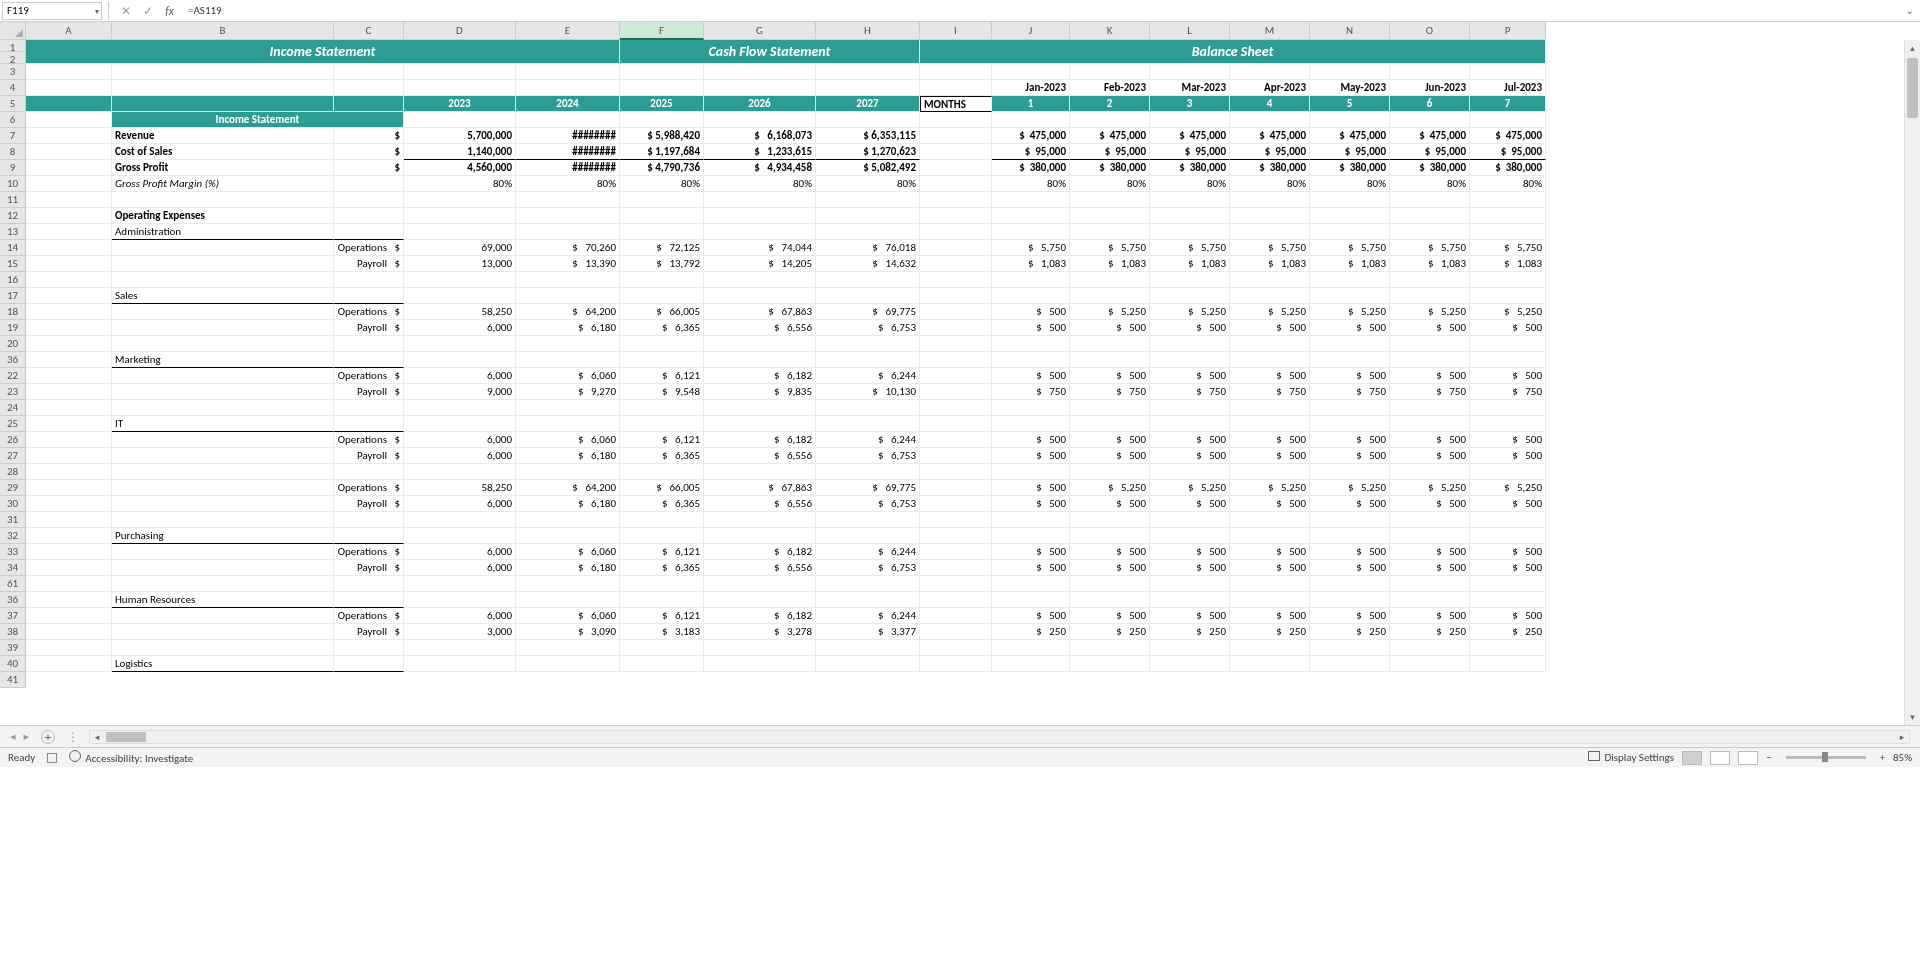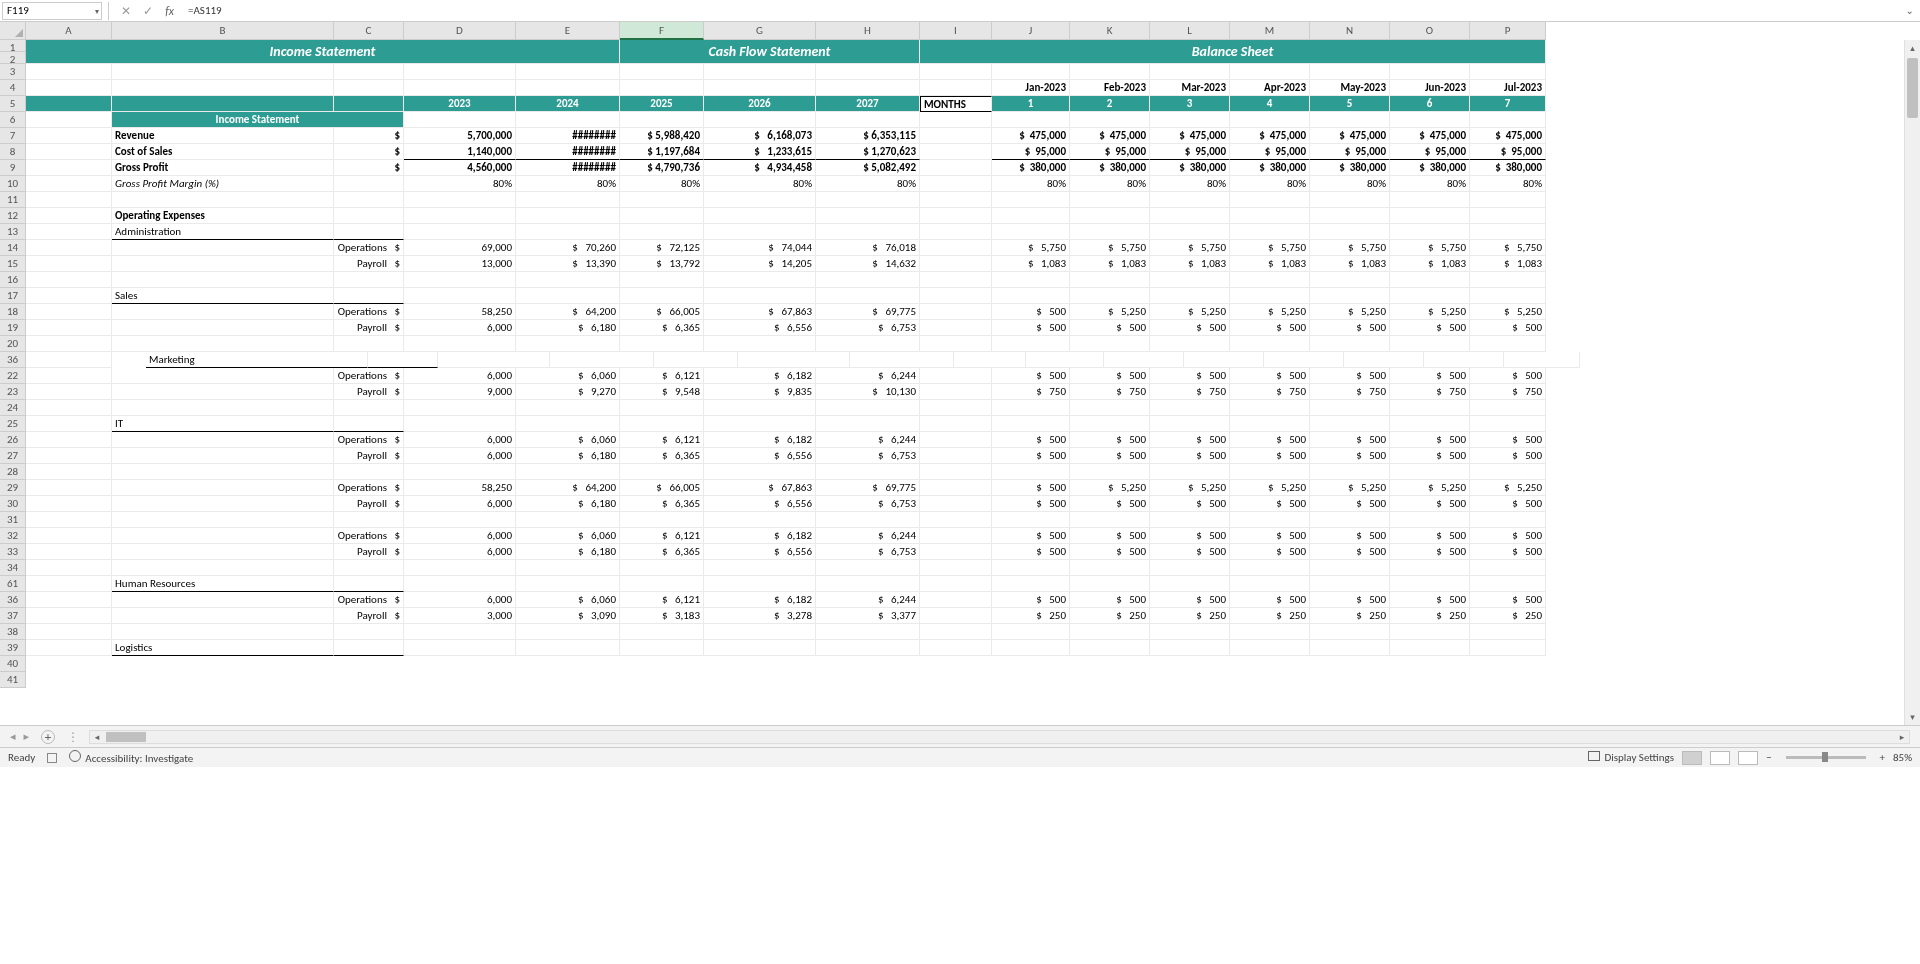--- a/index.html
+++ b/index.html
@@ -462,21 +462,21 @@
         <div class="cell" style="width: 78px;"></div>
         <div class="cell" style="width: 80px;"></div>
         <div class="cell" style="width: 80px;"></div>
         <div class="cell" style="width: 80px;"></div>
         <div class="cell" style="width: 80px;"></div>
         <div class="cell" style="width: 80px;"></div>
         <div class="cell" style="width: 76px;"></div>
       </div>
       <div class="cell-row">
         <div class="cell" style="width: 86px;"></div>
-        <div class="cell underline-b" style="width: 222px; margin-left: 34px;">Marketing</div>
+        <div class="cell underline-b" style="width: 222px;">Marketing</div>
         <div class="cell underline-b" style="width: 70px;"></div>
         <div class="cell" style="width: 112px;"></div>
         <div class="cell" style="width: 104px;"></div>
         <div class="cell" style="width: 84px;"></div>
         <div class="cell" style="width: 112px;"></div>
         <div class="cell" style="width: 104px;"></div>
         <div class="cell" style="width: 72px;"></div>
         <div class="cell" style="width: 78px;"></div>
         <div class="cell" style="width: 80px;"></div>
         <div class="cell" style="width: 80px;"></div>
@@ -644,20 +644,38 @@
         <div class="cell right" style="width: 80px;">$&nbsp;&nbsp;&nbsp;500</div>
         <div class="cell right" style="width: 80px;">$&nbsp;&nbsp;&nbsp;500</div>
         <div class="cell right" style="width: 80px;">$&nbsp;&nbsp;&nbsp;500</div>
         <div class="cell right" style="width: 80px;">$&nbsp;&nbsp;&nbsp;500</div>
         <div class="cell right" style="width: 76px;">$&nbsp;&nbsp;&nbsp;500</div>
       </div>
       <div class="cell-row">
         <div class="cell" style="width: 86px;"></div>
         <div class="cell" style="width: 222px;"></div>
         <div class="cell" style="width: 70px;"></div>
+        <div class="cell" style="width: 112px;"></div>
+        <div class="cell" style="width: 104px;"></div>
+        <div class="cell" style="width: 84px;"></div>
+        <div class="cell" style="width: 112px;"></div>
+        <div class="cell" style="width: 104px;"></div>
+        <div class="cell" style="width: 72px;"></div>
+        <div class="cell" style="width: 78px;"></div>
+        <div class="cell" style="width: 80px;"></div>
+        <div class="cell" style="width: 80px;"></div>
+        <div class="cell" style="width: 80px;"></div>
+        <div class="cell" style="width: 80px;"></div>
+        <div class="cell" style="width: 80px;"></div>
+        <div class="cell" style="width: 76px;"></div>
+      </div>
+      <div class="cell-row">
+        <div class="cell" style="width: 86px;"></div>
+        <div class="cell underline-b" style="width: 222px;">Purchasing</div>
+        <div class="cell underline-b" style="width: 70px;"></div>
         <div class="cell" style="width: 112px;"></div>
         <div class="cell" style="width: 104px;"></div>
         <div class="cell" style="width: 84px;"></div>
         <div class="cell" style="width: 112px;"></div>
         <div class="cell" style="width: 104px;"></div>
         <div class="cell" style="width: 72px;"></div>
         <div class="cell" style="width: 78px;"></div>
         <div class="cell" style="width: 80px;"></div>
         <div class="cell" style="width: 80px;"></div>
         <div class="cell" style="width: 80px;"></div>

